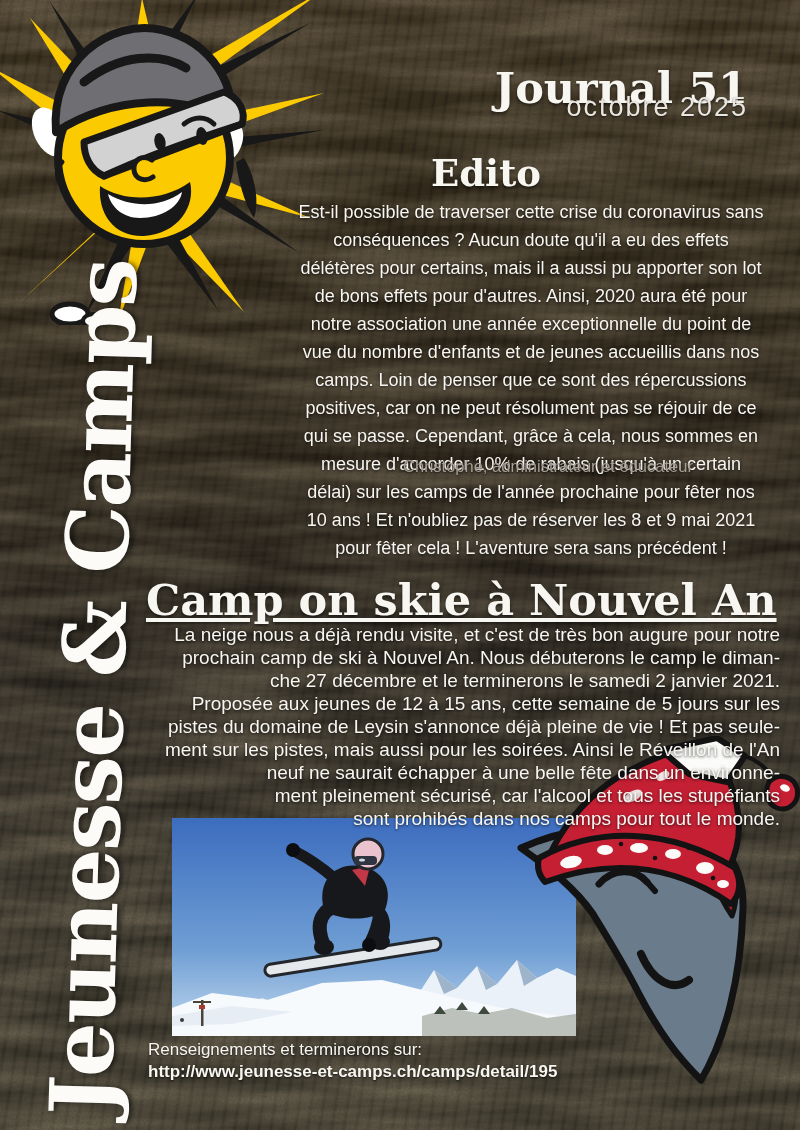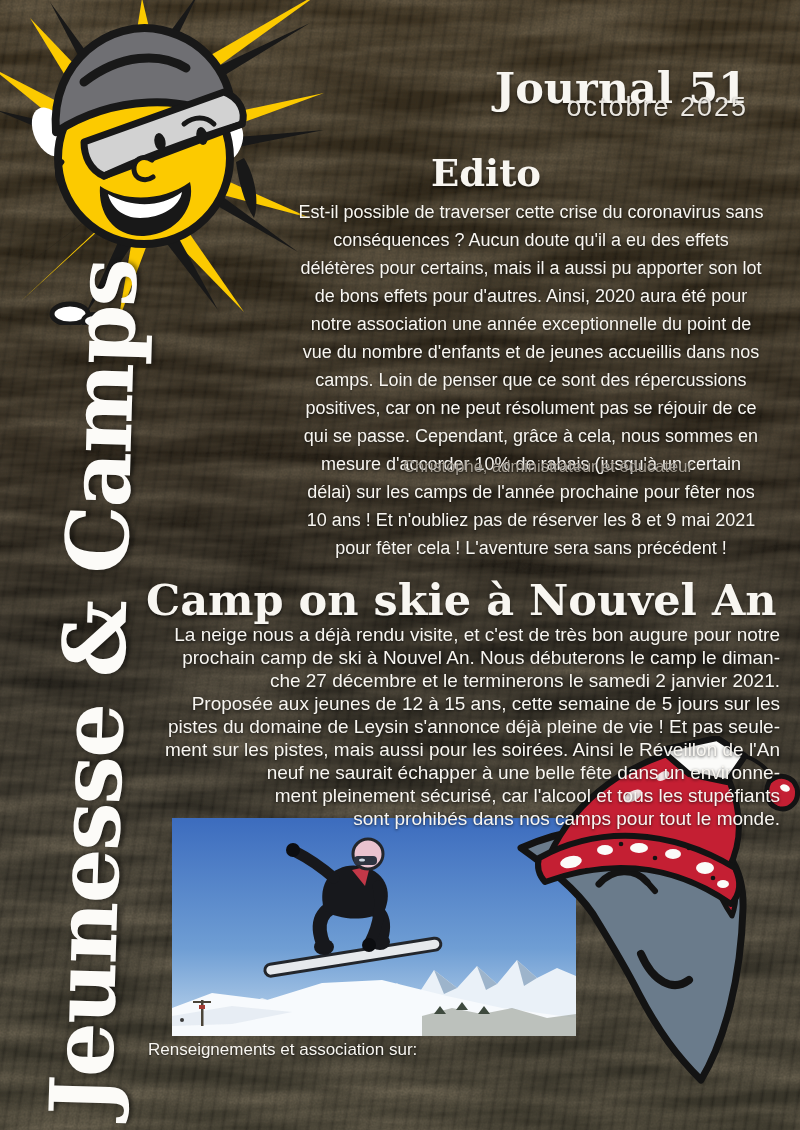--- a/index.html
+++ b/index.html
@@ -23,21 +23,21 @@
   .txt{position:absolute;z-index:5;color:#f8f6f1;}
   .slab{font-family:"DejaVu Serif",serif;font-weight:bold;text-shadow:0 2px 3px rgba(0,0,0,0.5);}
   .journal-title{right:52px;top:38px;font-size:43px;line-height:1;text-align:left;}
   .issue-date{right:52px;top:92px;font-size:27px;letter-spacing:2px;color:#e9e6e0;text-align:right;
     text-shadow:0 1px 2px rgba(0,0,0,0.6);}
   .edito-title{left:393px;top:124px;font-size:37px;line-height:1;margin-left:38px;}
   .edito-body{left:291px;top:180px;width:480px;font-size:18px;line-height:28px;
     text-align:center;white-space:pre-line;text-shadow:0 1px 3px rgba(0,0,0,0.7);}
   .edito-byline{left:308px;top:457px;width:480px;text-align:center;font-size:16.5px;
     color:#a59e93;text-shadow:0 1px 2px rgba(0,0,0,0.6);}
-  .article-title{left:146px;top:543px;font-size:43px;line-height:1;}
+  .article-title{left:146px;top:543px;font-size:43px;line-height:1;text-decoration:underline;}
   .article-body{left:148px;top:604px;width:632px;font-size:19px;line-height:23px;
     text-align:right;white-space:pre-line;text-shadow:0 1px 3px rgba(0,0,0,0.7);}
   .footer-label{left:148px;top:1040px;font-size:17px;text-shadow:0 1px 2px rgba(0,0,0,0.7);}
   .footer-url{left:148px;top:1062px;font-size:17px;font-weight:bold;text-shadow:0 1px 2px rgba(0,0,0,0.7);cursor:pointer;}
   .brand-vertical{
     position:absolute;left:30px;top:1114px;width:840px;z-index:5;
     transform-origin:0 0;transform:rotate(-88.3deg);
     font-family:"DejaVu Serif",serif;font-weight:bold;font-size:86px;letter-spacing:-2px;
     color:#fcfbf8;text-shadow:0 3px 5px rgba(0,0,0,0.55);white-space:nowrap;
   }
@@ -220,15 +220,16 @@
       <circle cx="200" cy="142" r="2.3" fill="#131313"></circle>
       <ellipse cx="120" cy="60" rx="10" ry="5" fill="#fbfbf9" opacity="0.9" transform="rotate(-30 120 60)"></ellipse>
       <ellipse cx="150" cy="40" rx="7" ry="4" fill="#fbfbf9" opacity="0.9" transform="rotate(-30 150 40)"></ellipse>
       <path d="M148,14 L204,2 L232,20 L214,46 L176,38 Z" fill="#fbfbf9" stroke="#131313" stroke-width="6" stroke-linejoin="round"></path>
       <path d="M232,20 C248,26 258,36 260,48" fill="none" stroke="#131313" stroke-width="4"></path>
       <path d="M256,46 C266,36 280,40 284,52 C287,66 276,76 264,72 C254,68 251,56 256,46 Z" fill="#c41f33" stroke="#131313" stroke-width="5"></path>
       <ellipse cx="272" cy="52" rx="5" ry="3.5" fill="#fbfbf9" transform="rotate(20 272 52)"></ellipse>
     </g>
   </svg>
 
-  <div class="txt footer-label">Renseignements et association sur:</div>
+  <div class="txt footer-label">Renseignements et terminerons sur:</div>
+  <div class="txt footer-url">http://www.jeunesse-et-camps.ch/camps/detail/195</div>
 
 </div>
 
 </body></html>

